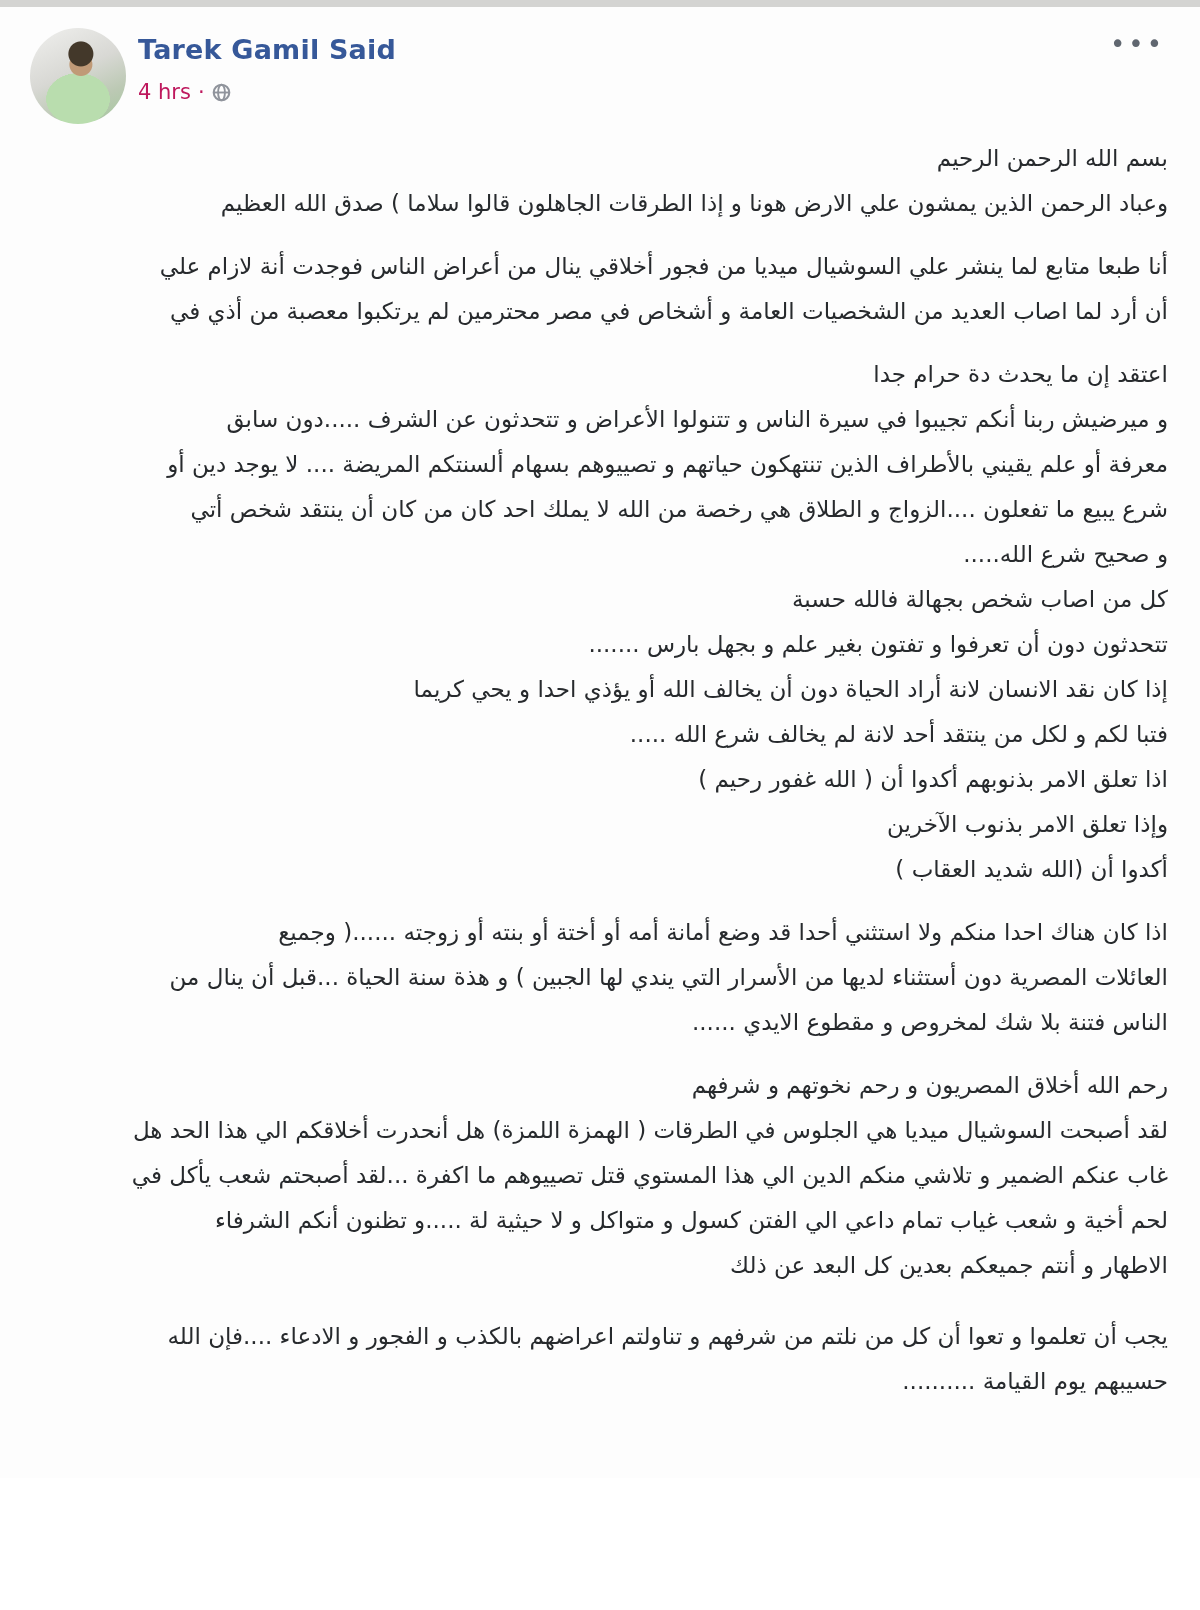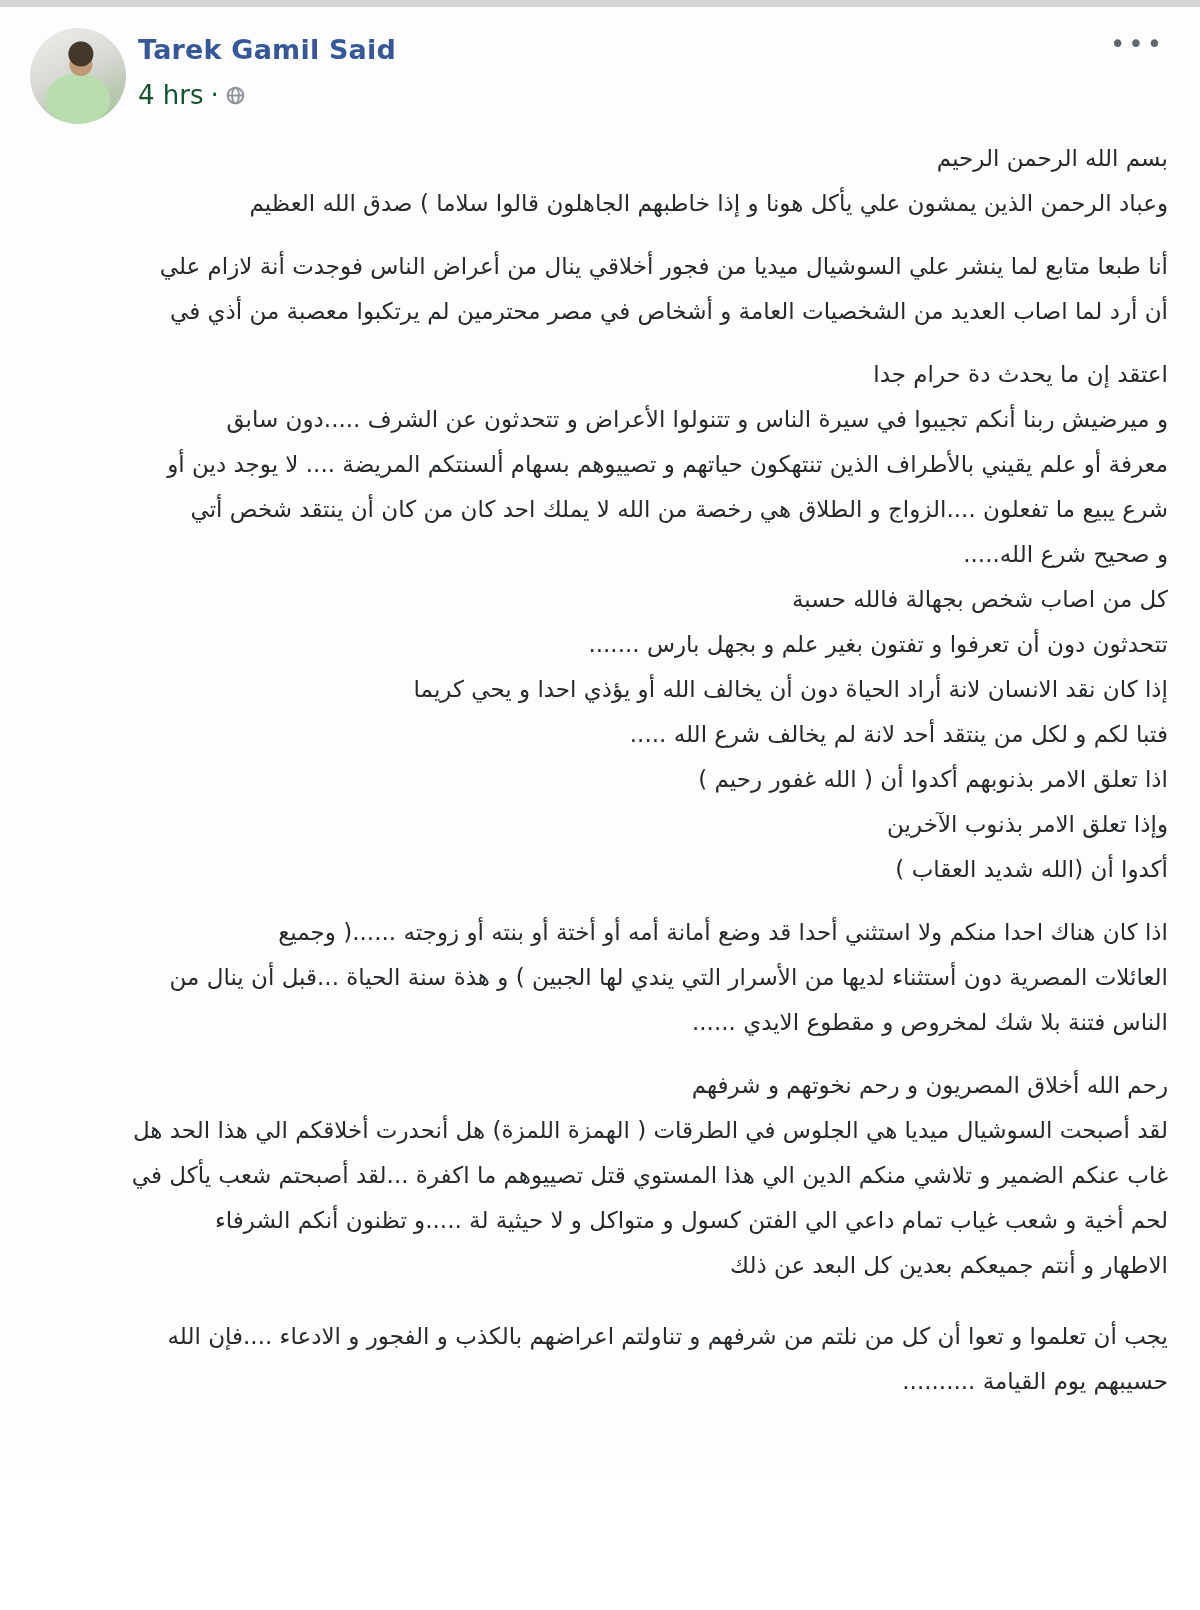--- a/index.html
+++ b/index.html
@@ -44,22 +44,22 @@
     left: 108px; top: 10px;
     font-size: 27px;
     font-weight: bold;
     color: #365899;
     letter-spacing: 0.2px;
     cursor: pointer;
   }
   .meta {
     position: absolute;
     left: 108px; top: 56px;
-    font-size: 26px;
-    color: #14532d;
+    font-size: 21px;
+    color: #be185d;
     display: flex;
     align-items: center;
     gap: 7px;
   }
   .globe-icon svg { display: block; }
   .menu-dots {
     position: absolute;
     right: 5px; top: 10px;
     color: #606770;
     font-size: 26px;
@@ -110,21 +110,21 @@
         </svg>
       </span>
     </div>
 
     <div class="menu-dots">•••</div>
   </div>
 
   <div class="post-text" id="post-text">
       <div class="paragraph">
         <div class="line">بسم الله الرحمن الرحيم</div>
-        <div class="line">وعباد الرحمن الذين يمشون علي يأكل هونا و إذا خاطبهم الجاهلون قالوا سلاما ) صدق الله العظيم</div>
+        <div class="line">وعباد الرحمن الذين يمشون علي الارض هونا و إذا الطرقات الجاهلون قالوا سلاما ) صدق الله العظيم</div>
       </div>
       <div class="paragraph">
         <div class="line">أنا طبعا متابع لما ينشر علي السوشيال ميديا من فجور أخلاقي ينال من أعراض الناس فوجدت أنة لازام علي</div>
         <div class="line">أن أرد لما اصاب العديد من الشخصيات العامة و أشخاص في مصر محترمين لم يرتكبوا معصبة من أذي في</div>
       </div>
       <div class="paragraph">
         <div class="line">اعتقد إن ما يحدث دة حرام جدا</div>
         <div class="line">و ميرضيش ربنا أنكم تجيبوا في سيرة الناس و تتنولوا الأعراض و تتحدثون عن الشرف .....دون سابق</div>
         <div class="line">معرفة أو علم يقيني بالأطراف الذين تنتهكون حياتهم و تصييوهم بسهام ألسنتكم المريضة .... لا يوجد دين أو</div>
         <div class="line">شرع يبيع ما تفعلون ....الزواج و الطلاق هي رخصة من الله لا يملك احد كان من كان أن ينتقد شخص أتي</div>

